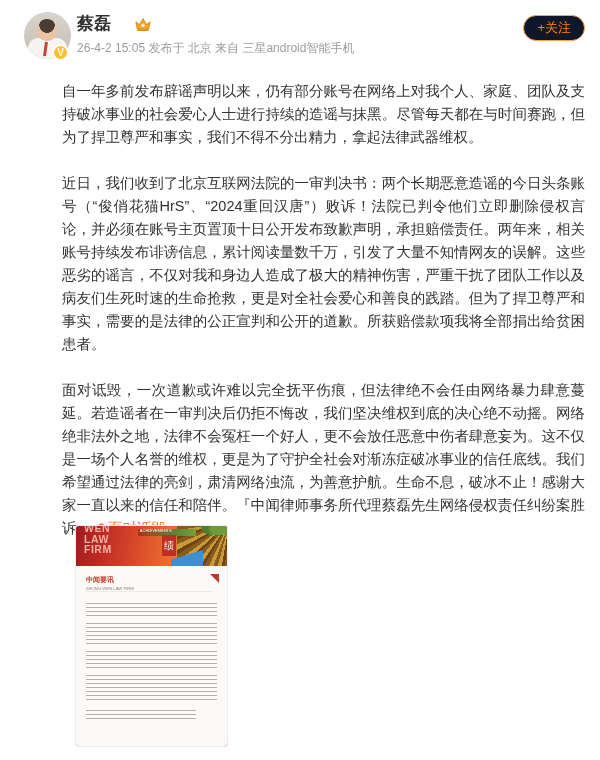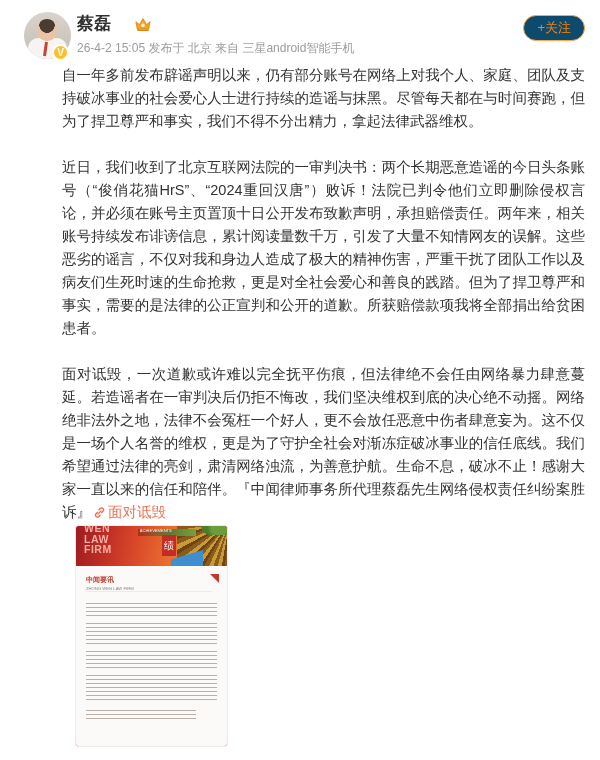--- a/index.html
+++ b/index.html
@@ -25,30 +25,30 @@
     background:#ffbe2d;border:2px solid #ffffff;box-sizing:border-box;
     color:#fff;font-size:10px;font-weight:bold;line-height:13px;text-align:center;
   }
   .name-col{position:absolute;left:77px;top:14px;}
   .name-row{display:flex;align-items:center;gap:23px;}
   .user-name{font-size:17px;font-weight:bold;color:#303030;line-height:20px;}
   .crown{width:18px;height:16px;display:inline-block;}
   .meta-row{margin-top:7px;font-size:12px;color:#9c9c9c;line-height:14px;text-align:right;}
   .follow-btn{
     position:absolute;right:15px;top:15px;height:26px;padding:0 13px;
-    background:#0c4a6e;border:1px solid #ffa54c;border-radius:14px;
+    background:#0f172a;border:1px solid #ffa54c;border-radius:14px;
     color:#ff8200;font-size:13px;line-height:24px;cursor:pointer;
     font-family:inherit;
   }
   
   .post-body{
     position:absolute;left:62px;top:64px;width:523px;
     font-size:14.5px;line-height:23px;color:#333333;text-align:justify;
   }
-  .post-body p{margin:0 0 23px 0;}
+  .post-body p{margin:16px 0 23px 0;}
   .post-body p:last-child{margin-bottom:0;}
   .weblink{color:#eb7350;text-decoration:none;cursor:pointer;white-space:nowrap;margin-left:2px;}
   .weblink svg{vertical-align:-2px;margin-right:2px;}
   
   .attachment{
     position:absolute;left:75px;top:525px;width:153px;height:222px;
     border-radius:4px;overflow:hidden;border:1px solid #eeeceb;box-sizing:border-box;
     cursor:pointer;background:#ec4899;
   }
   .banner{position:relative;width:100%;height:40px;

